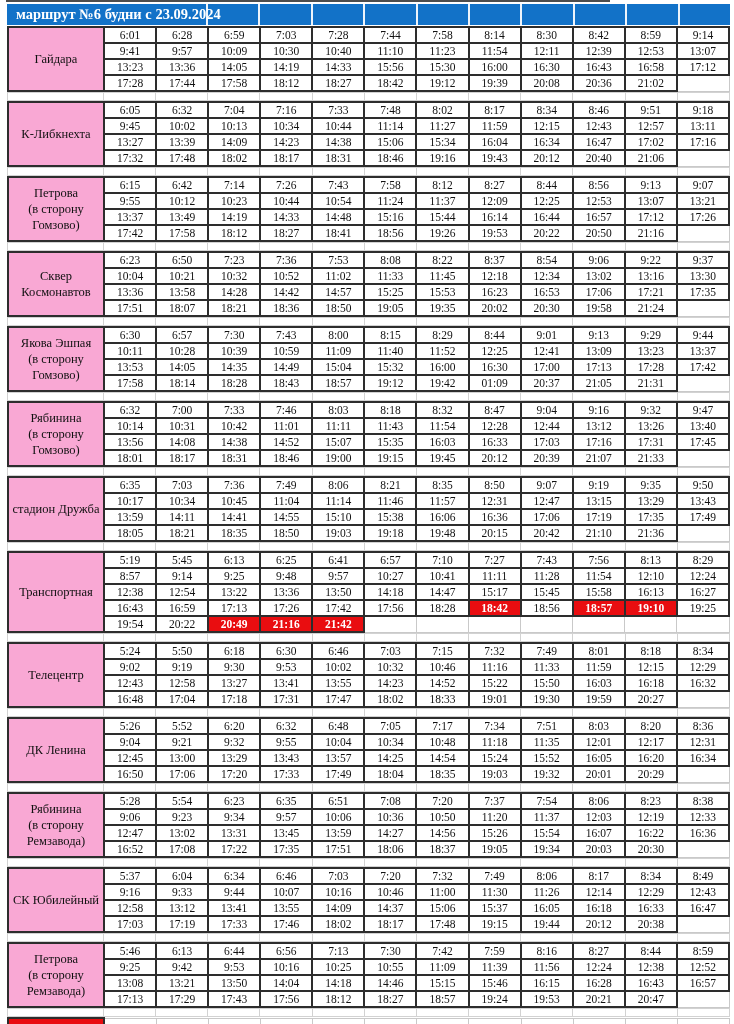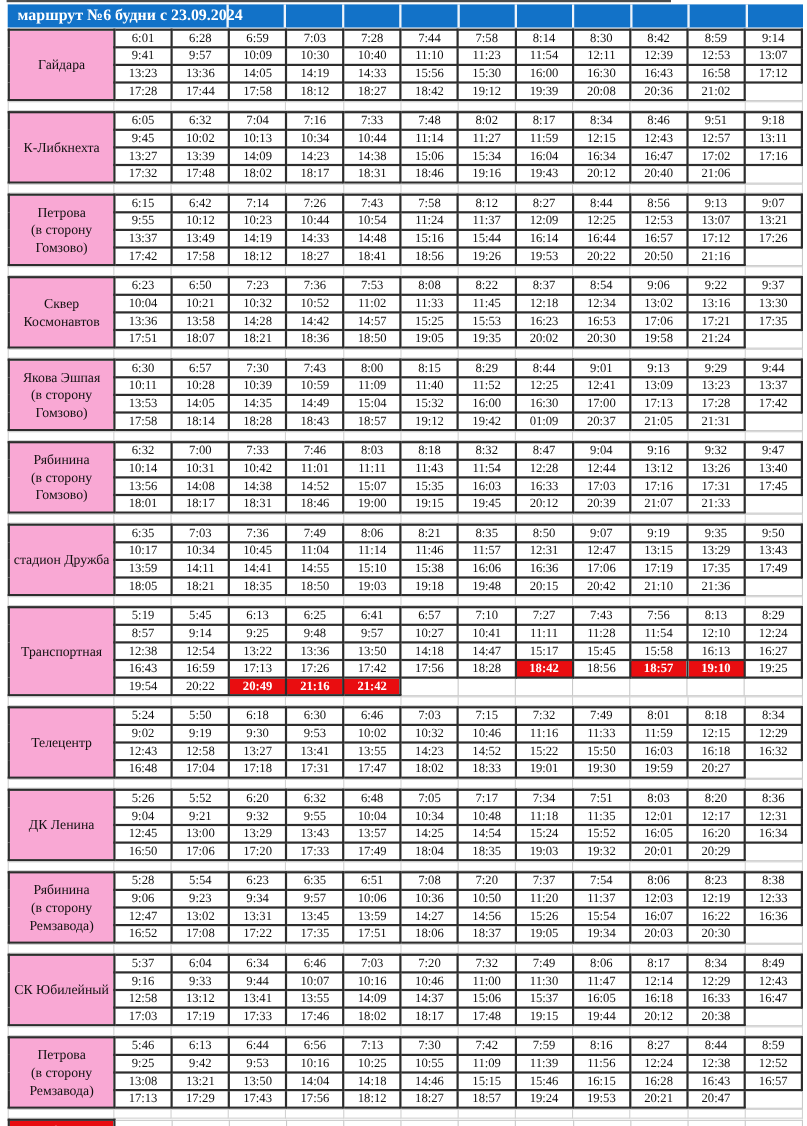--- a/index.html
+++ b/index.html
@@ -1324,21 +1324,21 @@
           </tr>
           <tr>
             <td class="time">9:16</td>
             <td class="time">9:33</td>
             <td class="time">9:44</td>
             <td class="time">10:07</td>
             <td class="time">10:16</td>
             <td class="time">10:46</td>
             <td class="time">11:00</td>
             <td class="time">11:30</td>
-            <td class="time">11:47</td>
+            <td class="time">11:26</td>
             <td class="time">12:14</td>
             <td class="time">12:29</td>
             <td class="time">12:43</td>
           </tr>
           <tr>
             <td class="time">12:58</td>
             <td class="time">13:12</td>
             <td class="time">13:41</td>
             <td class="time">13:55</td>
             <td class="time">14:09</td>

